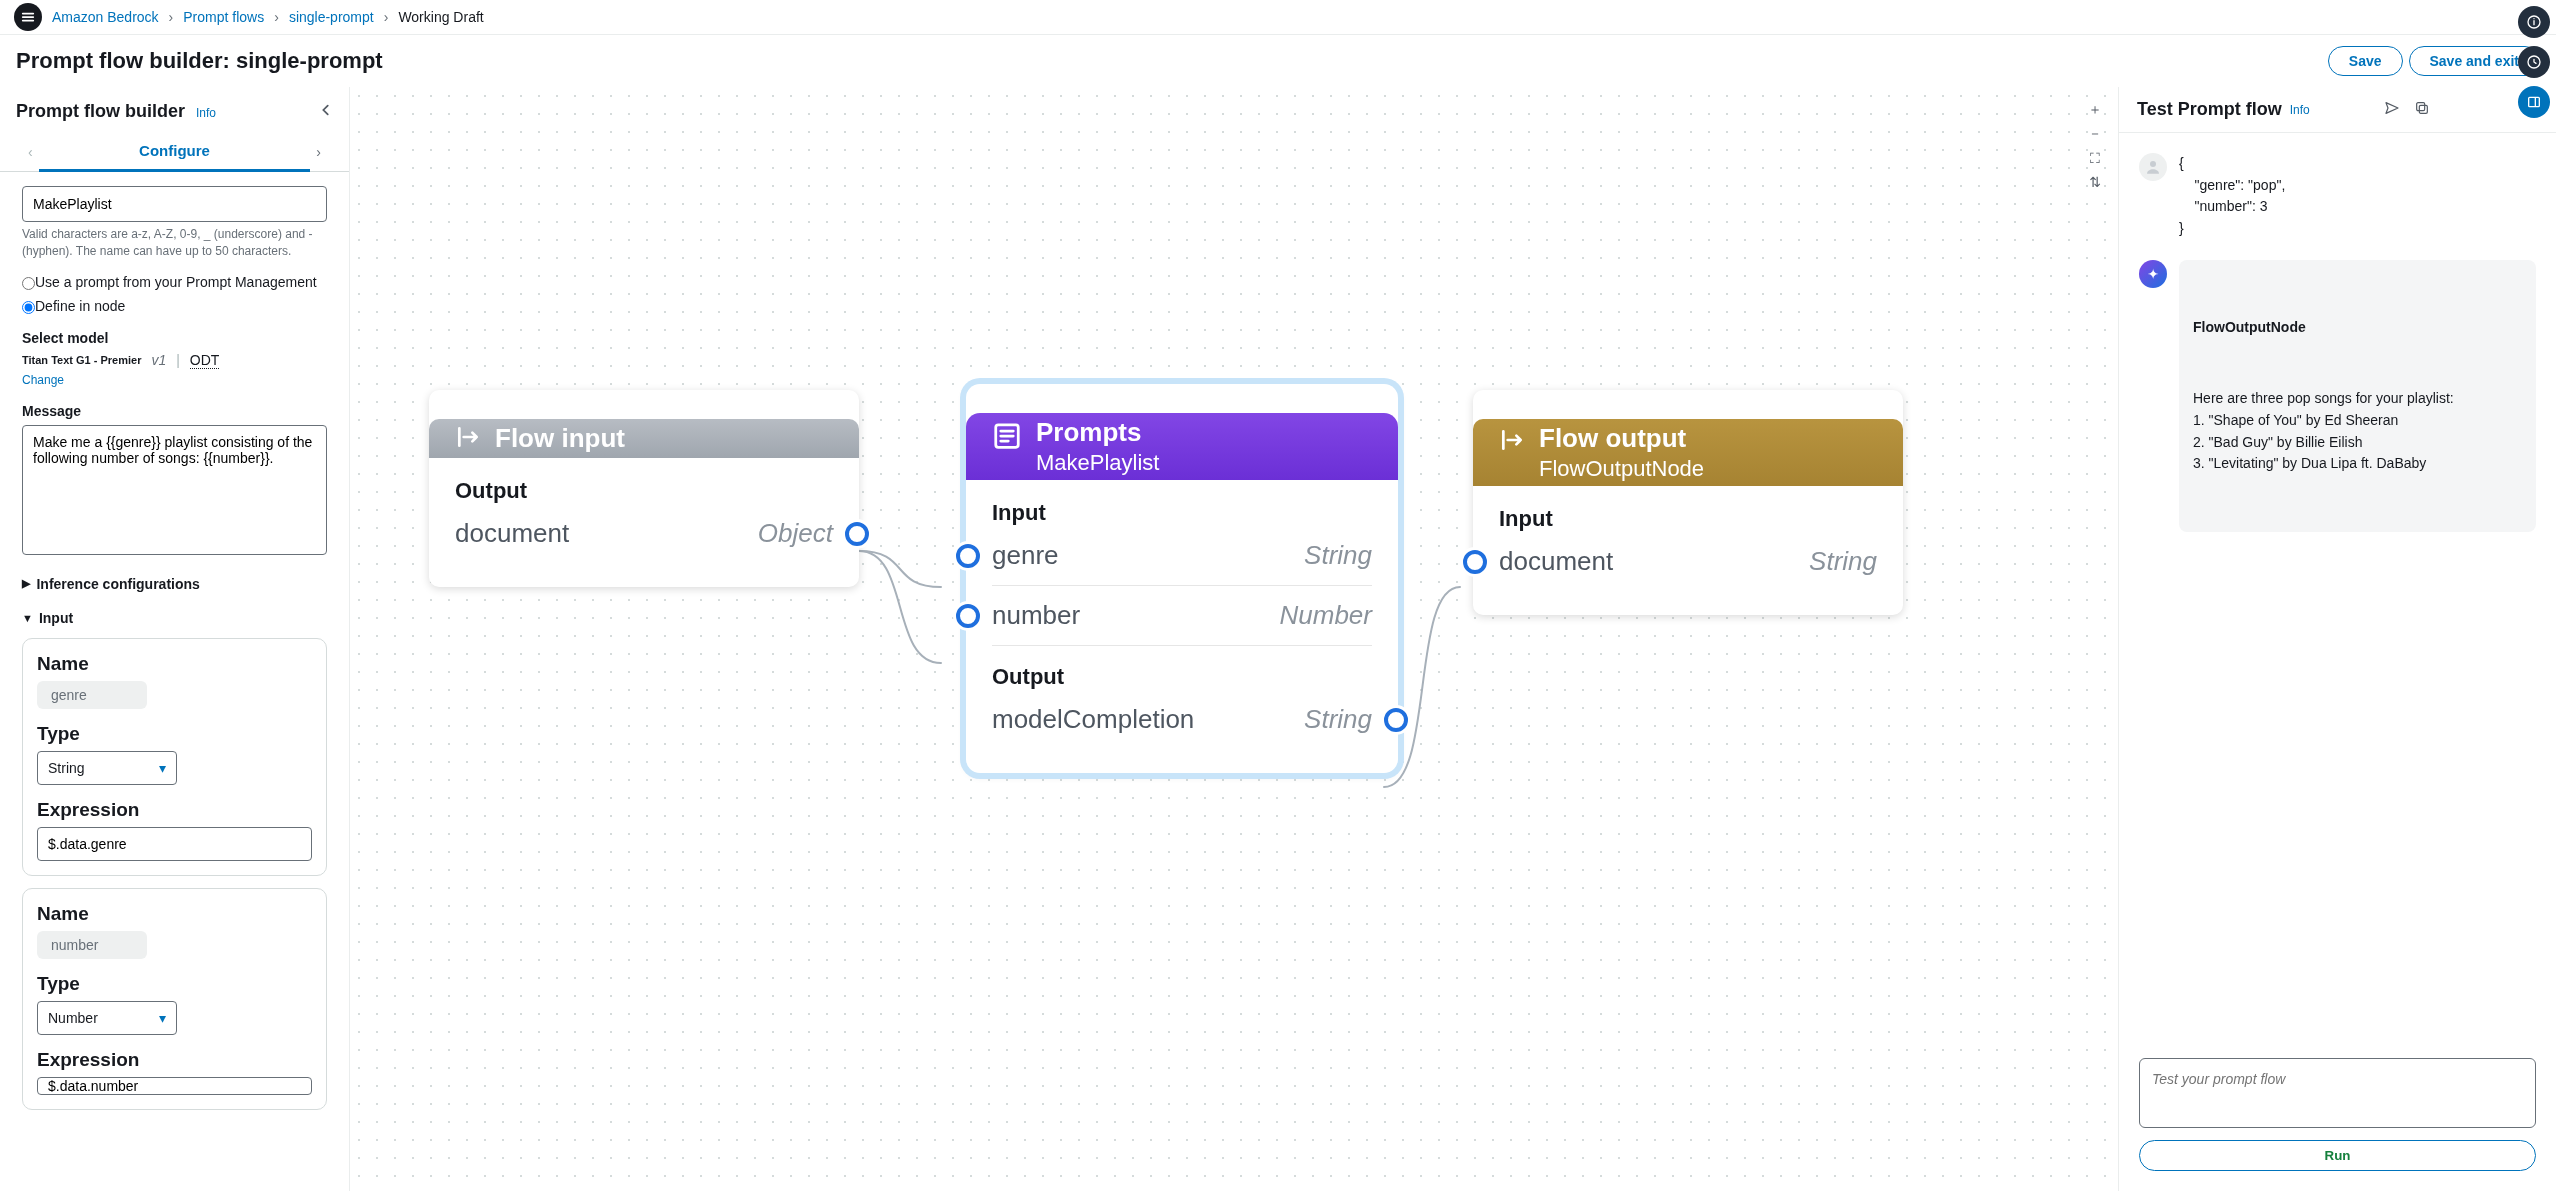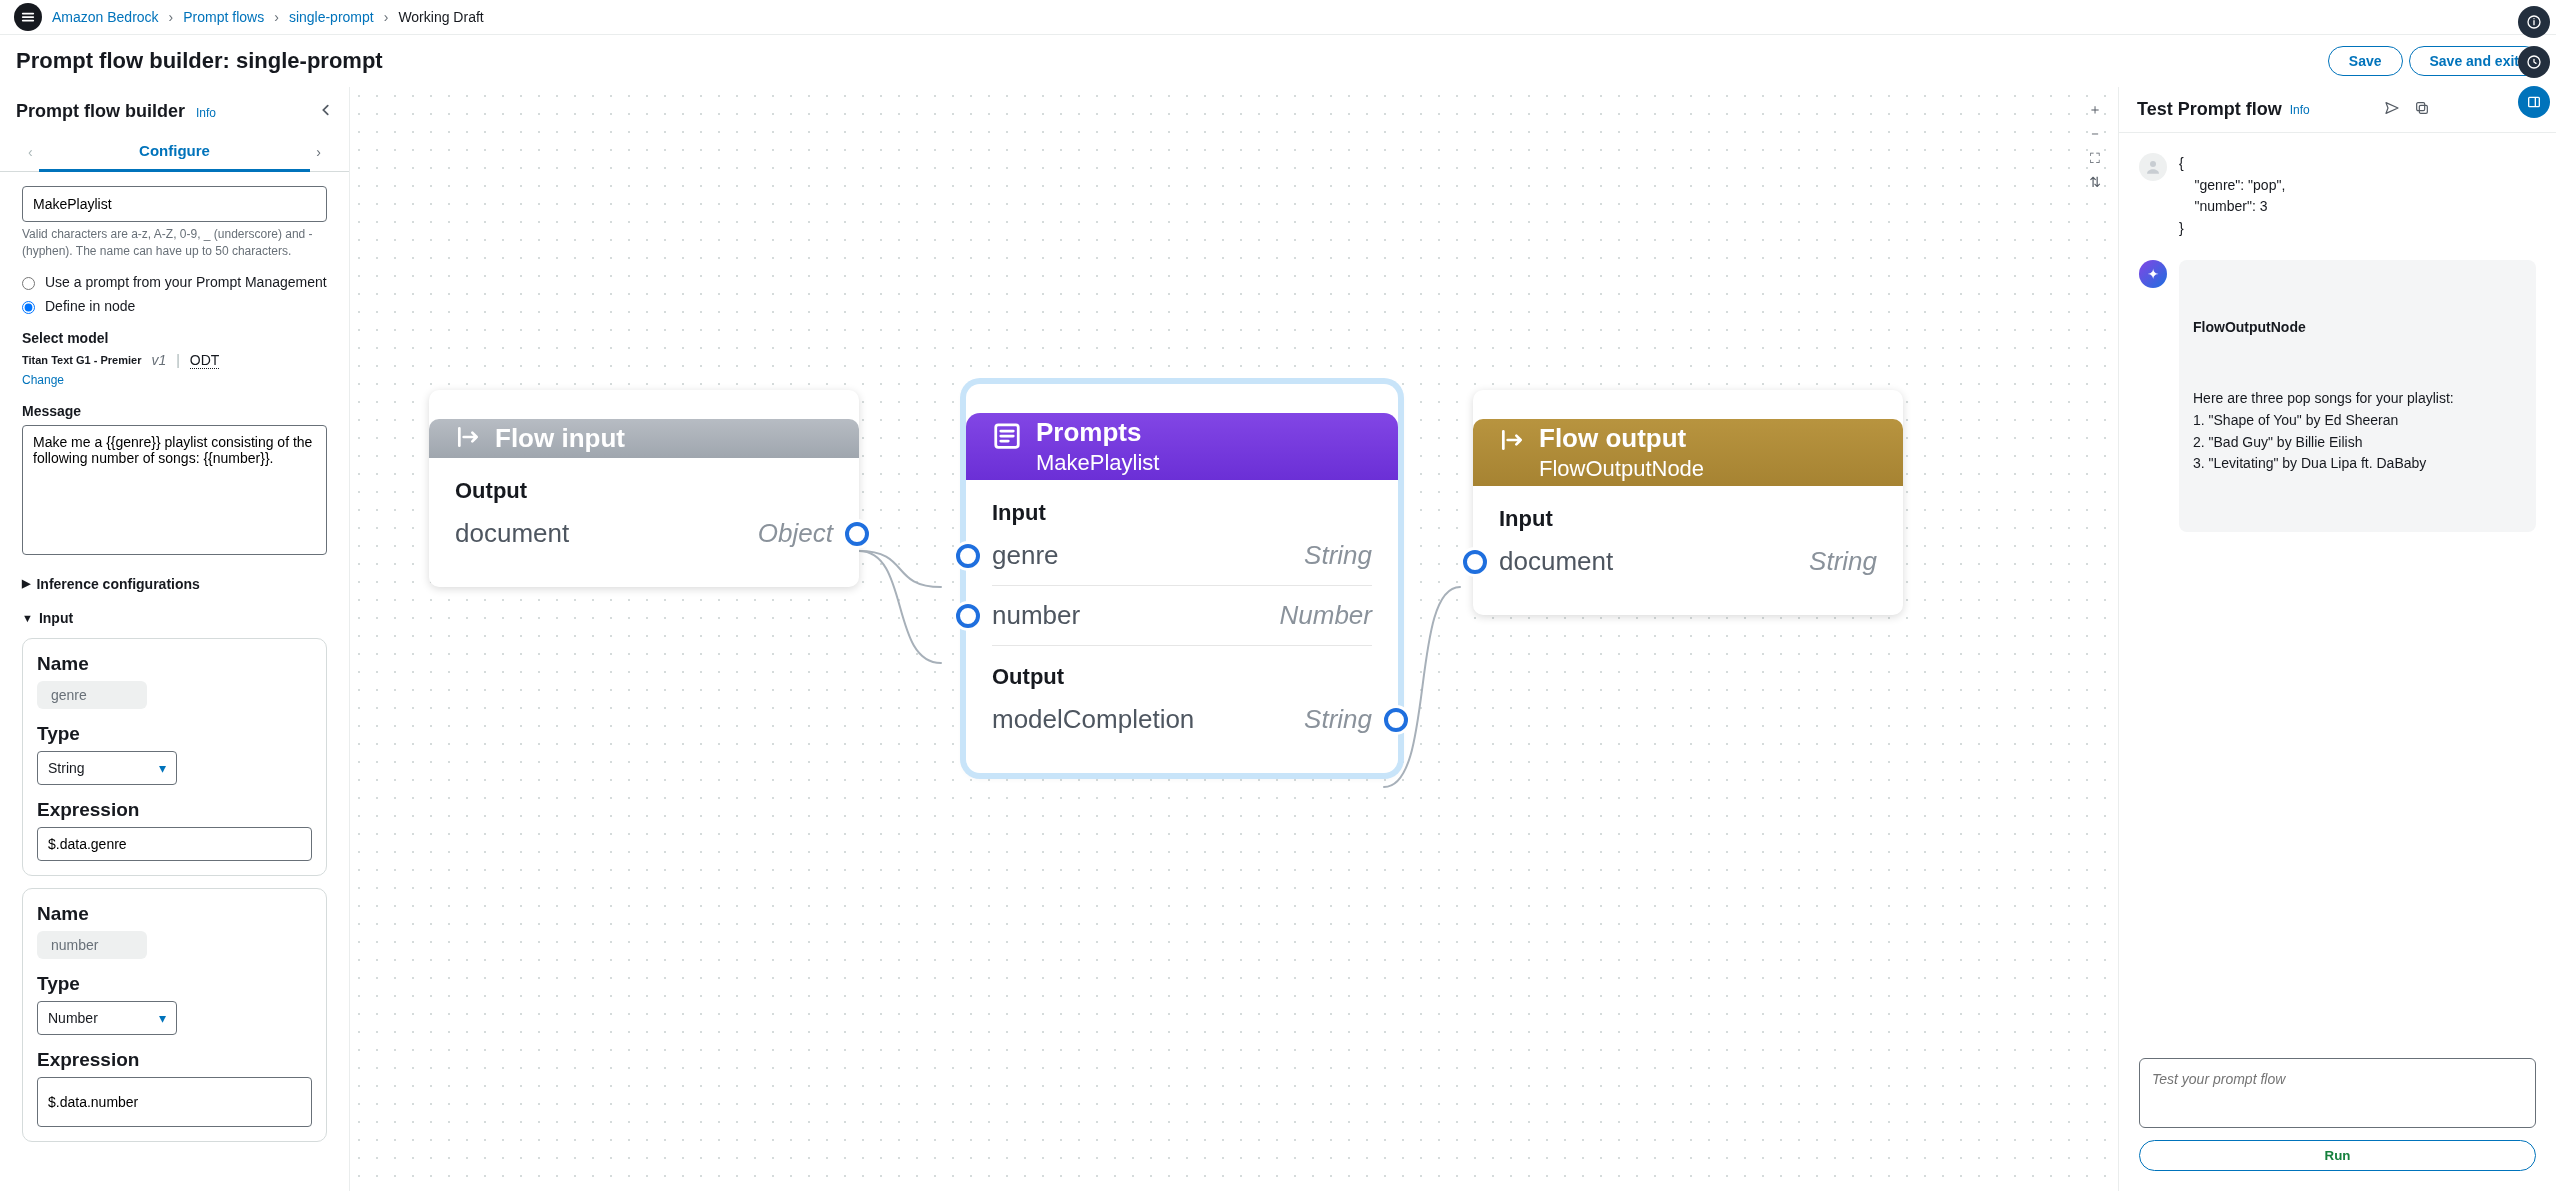--- a/index.html
+++ b/index.html
@@ -33,21 +33,21 @@
 .tabs-arrow { color: #687078; cursor: pointer; padding: 0 6px; }
 .tabs-arrow.disabled { color: #aab7b8; }
 .tab { flex: 1; text-align: center; padding: 10px 0; font-size: 15px; font-weight: 700; color: #0073bb; border-bottom: 3px solid #0073bb; cursor: pointer; }
 
 .panel-body { padding: 14px 22px; overflow-y: auto; }
 
 .text-input { width: 100%; border: 1px solid #687078; border-radius: 4px; padding: 7px 10px; font-size: 14px; height: 36px; }
 .helper { font-size: 12px; color: #687078; margin-top: 4px; line-height: 1.4; }
 
 .radio-group { margin-top: 14px; }
-.radio-row { display: flex; align-items: flex-start; gap: 10px; margin-bottom: 8px; }
+.radio-row { display: flex; align-items: flex-start; margin-bottom: 8px; }
 .radio-row input { margin-top: 3px; }
 
 .section-label { font-size: 14px; font-weight: 700; margin-top: 16px; margin-bottom: 6px; }
 .model-line { display: flex; align-items: center; gap: 10px; }
 .model-name { font-size: 11px; font-weight: 700; }
 .version { font-style: italic; color: #687078; font-size: 14px; }
 .odt { border-bottom: 1px dotted #16191f; font-size: 14px; }
 .sep-bar { color: #aab7b8; }
 .change-link { color: #0073bb; font-size: 12px; cursor: pointer; display: inline-block; margin-top: 4px; }
 
@@ -238,21 +238,21 @@
         </div>
         <div class="field-group">
           <div class="field-label">Type</div>
           <div class="select-box">
             <span>Number</span>
             <span style="color:#0073bb;">▾</span>
           </div>
         </div>
         <div class="field-group">
           <div class="field-label">Expression</div>
-          <input class="text-input" style="height: 50px;" value="$.data.number">
+          <input class="text-input" style="height: 18px;" value="$.data.number">
         </div>
       </div>
 
     </div>
   </div>
 
   <div class="canvas">
     <div class="canvas-controls">
       <button>＋</button>
       <button>－</button>

